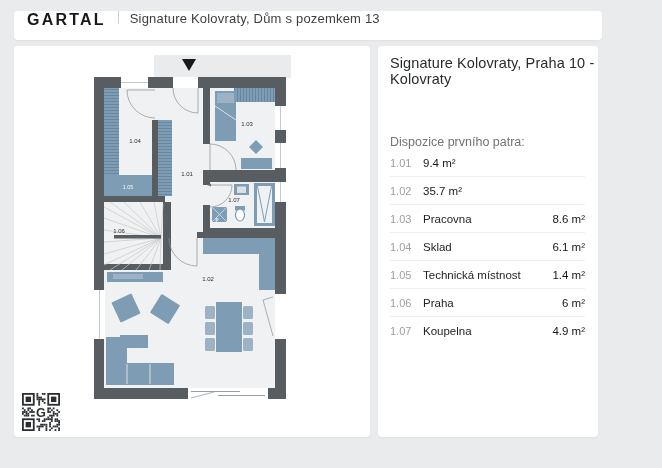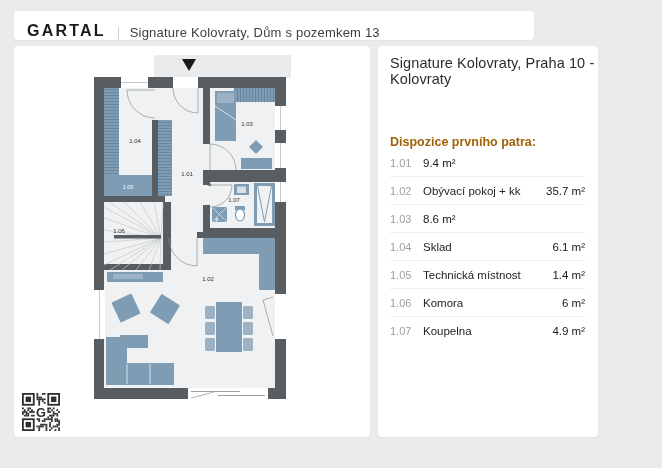--- a/index.html
+++ b/index.html
@@ -5,35 +5,35 @@
   html,body{margin:0;padding:0}
   body{
     width:662px;height:468px;position:relative;overflow:hidden;
     background:var(--page_bg,#e9ebed);
     font-family:"Liberation Sans", sans-serif;
     -webkit-font-smoothing:antialiased;
   }
   .card{position:absolute;background:#fff;border-radius:4px;box-shadow:0 1px 2px rgba(40,45,50,.05)}
 
   
-  .hdr{left:14px;top:11px;width:520px;height:29px;display:flex;align-items:flex-end;padding-left:13px;box-sizing:border-box}
+  .hdr{left:14px;top:11px;width:588px;height:29px;display:flex;align-items:flex-start;padding-left:13px;box-sizing:border-box}
   .logo{font-weight:bold;font-size:16px;letter-spacing:2.2px;color:#17191b}
   .hsep{width:1px;height:13px;background:#cfd2d4;margin:0 11px 0 12px}
   .hsub{font-size:13px;color:#3c3f41;letter-spacing:.2px}
 
   
   .plancard{left:14px;top:46px;width:356px;height:391px}
   .plancard svg.plan{position:absolute;left:0;top:0}
   .qr{position:absolute;left:8px;top:347px;width:38px;height:38px}
 
   
   .infocard{left:378px;top:46px;width:220px;height:391px}
   .loc{position:absolute;left:12px;top:9px;font-size:14.5px;color:#292c2e;letter-spacing:.1px}
   .title{position:absolute;left:12px;top:25px;font-size:25px;font-weight:bold;color:#101315;letter-spacing:-.2px}
-  .seclabel{position:absolute;left:12px;top:89px;font-size:12.5px;font-weight:bold;color:#a16207}
+  .seclabel{position:absolute;left:12px;top:89px;font-size:12.5px;font-weight:normal;color:#737373}
   .rtable{position:absolute;left:12px;right:13px;top:103px}
   .rrow{display:flex;align-items:center;height:27px;font-size:11.5px}
   .rrow + .rrow{border-top:1px solid #edf0f1}
   .rcode{width:33px;color:#9aa0a4;font-size:11px}
   .rname{flex:1;color:#212528}
   .rarea{font-weight:normal;color:#15181a}
 
   
   .w{fill:var(--wall,#585d61)}
   .fl{fill:var(--floor,#eff1f2)}
@@ -315,40 +315,40 @@
 <div class="card infocard">
   <div class="loc">Signature Kolovraty, Praha 10 - Kolovraty</div>
   <div class="seclabel">Dispozice prvního patra:</div>
   <div class="rtable">
     <div class="rrow">
       <span class="rcode">1.01</span>
       <span class="rarea">9.4 m²</span>
     </div>
     <div class="rrow">
       <span class="rcode">1.02</span>
-      <span class="rname">Obývací pokoj + kk</span>
       <span class="rarea">35.7 m²</span>
     </div>
     <div class="rrow">
       <span class="rcode">1.03</span>
+      <span class="rname">Pracovna</span>
       <span class="rarea">8.6 m²</span>
     </div>
     <div class="rrow">
       <span class="rcode">1.04</span>
       <span class="rname">Sklad</span>
       <span class="rarea">6.1 m²</span>
     </div>
     <div class="rrow">
       <span class="rcode">1.05</span>
       <span class="rname">Technická místnost</span>
       <span class="rarea">1.4 m²</span>
     </div>
     <div class="rrow">
       <span class="rcode">1.06</span>
-      <span class="rname">Komora</span>
+      <span class="rname">Praha</span>
       <span class="rarea">6 m²</span>
     </div>
     <div class="rrow">
       <span class="rcode">1.07</span>
       <span class="rname">Koupelna</span>
       <span class="rarea">4.9 m²</span>
     </div>
   </div>
 </div>
 

